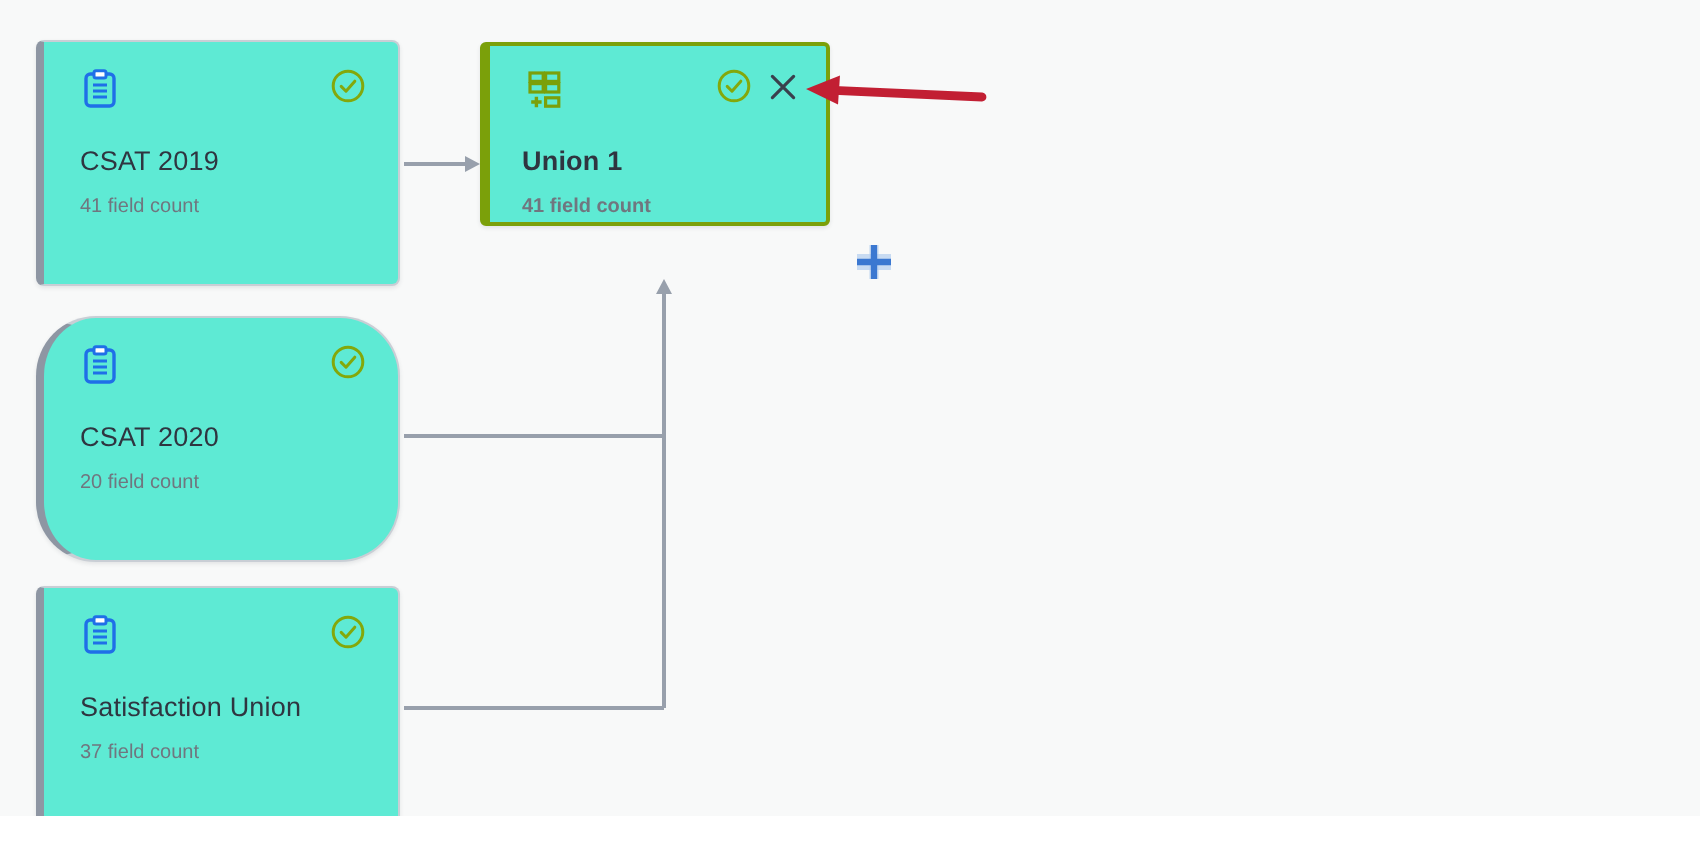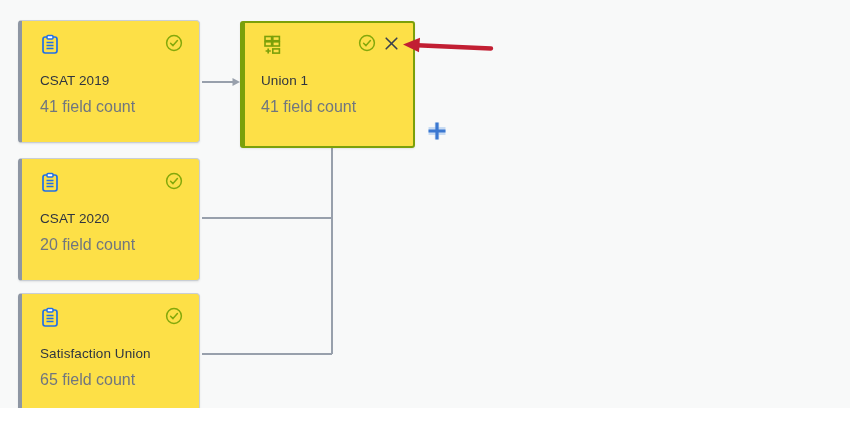--- a/index.html
+++ b/index.html
@@ -8,43 +8,44 @@
     background:#f8f9f9;
     font-family:"Liberation Sans",sans-serif;
     -webkit-font-smoothing:antialiased;
   }
   .bottom-strip{
     position:absolute;left:0;top:408px;width:850px;height:17px;
     background:#ffffff;
   }
   
   .node{
-    position:absolute;background:#fde047;border-radius:4px;
+    position:absolute;background:#5eead4;border-radius:4px;
     box-shadow:0 1px 2px rgba(40,50,60,.10);
     box-sizing:border-box;
   }
   .node.source{
     width:182px;height:123px;
     border:1px solid #c9ced5;
     border-left:4px solid #8e96a3;
   }
   .node.union{
-    width:175px;height:127px;
+    width:175px;height:92px;
     border:2px solid #7ba00a;
     border-left:5px solid #7ba00a;
     border-radius:3px;
+    font-weight:bold;
   }
   .node-inner{padding:13px 16px 0 18px;}
   .icon-row{display:flex;align-items:flex-start;justify-content:space-between;height:22px;}
   .icon-row .right-icons{display:flex;align-items:center;gap:8px;}
   .node-title{
     margin-top:17px;font-size:13.5px;color:#2f3540;letter-spacing:.1px;
   }
   .node-subtitle{
-    margin-top:10px;font-size:16px;color:#70767f;
+    margin-top:10px;font-size:10px;color:#70767f;
   }
   .icon{display:inline-block;line-height:0;}
   
   svg.layer{position:absolute;left:0;top:0;}
   .plus-btn{position:absolute;left:426px;top:120px;width:22px;height:22px;cursor:pointer;line-height:0;}
 </style>
 </head>
 <body>
 
 <svg class="layer" width="850" height="425">
@@ -77,21 +78,21 @@
             <path d="M5.6 9.2 L8 11.6 L12.4 6.6" stroke-width="1.5" stroke-linecap="round" stroke-linejoin="round"></path>
           </svg>
         </span>
       </span>
     </div>
     <div class="node-title">CSAT 2019</div>
     <div class="node-subtitle">41 field count</div>
   </div>
 </div>
 
-<div class="node source" style="left:18px;top:158px;">
+<div class="node source" style="left:18px;top:158px;border-radius:30px;">
   <div class="node-inner">
     <div class="icon-row">
       <span class="icon">
         <svg width="20" height="21" viewBox="0 0 20 21" fill="none" stroke="#1f6fe8">
           <rect x="3" y="3" width="14" height="16" rx="2.2" stroke-width="1.7"></rect>
           <rect x="7" y="1.4" width="6" height="3.6" rx="1" fill="#ffffff" stroke-width="1.5"></rect>
           <path d="M6.5 8.5 H13.5 M6.5 11.5 H13.5 M6.5 14.5 H13.5" stroke-width="1.4"></path>
         </svg>
       </span>
       <span class="right-icons">
@@ -121,21 +122,21 @@
       <span class="right-icons">
         <span class="icon">
           <svg width="18" height="18" viewBox="0 0 18 18" fill="none" stroke="#84a80b">
             <circle cx="9" cy="9" r="7.4" stroke-width="1.5"></circle>
             <path d="M5.6 9.2 L8 11.6 L12.4 6.6" stroke-width="1.5" stroke-linecap="round" stroke-linejoin="round"></path>
           </svg>
         </span>
       </span>
     </div>
     <div class="node-title">Satisfaction Union</div>
-    <div class="node-subtitle">65 field count</div>
+    <div class="node-subtitle">37 field count</div>
   </div>
 </div>
 
 <div class="node union" style="left:240px;top:21px;">
   <div class="node-inner" style="padding:11px 14px 0 16px;">
     <div class="icon-row">
       <span class="icon">
         <svg width="22" height="21" viewBox="0 0 22 21" fill="none" stroke="#7ba00a">
           <rect x="4" y="2.5" width="6.6" height="4.2" stroke-width="1.6"></rect>
           <rect x="11.8" y="2.5" width="6.6" height="4.2" stroke-width="1.6"></rect>

